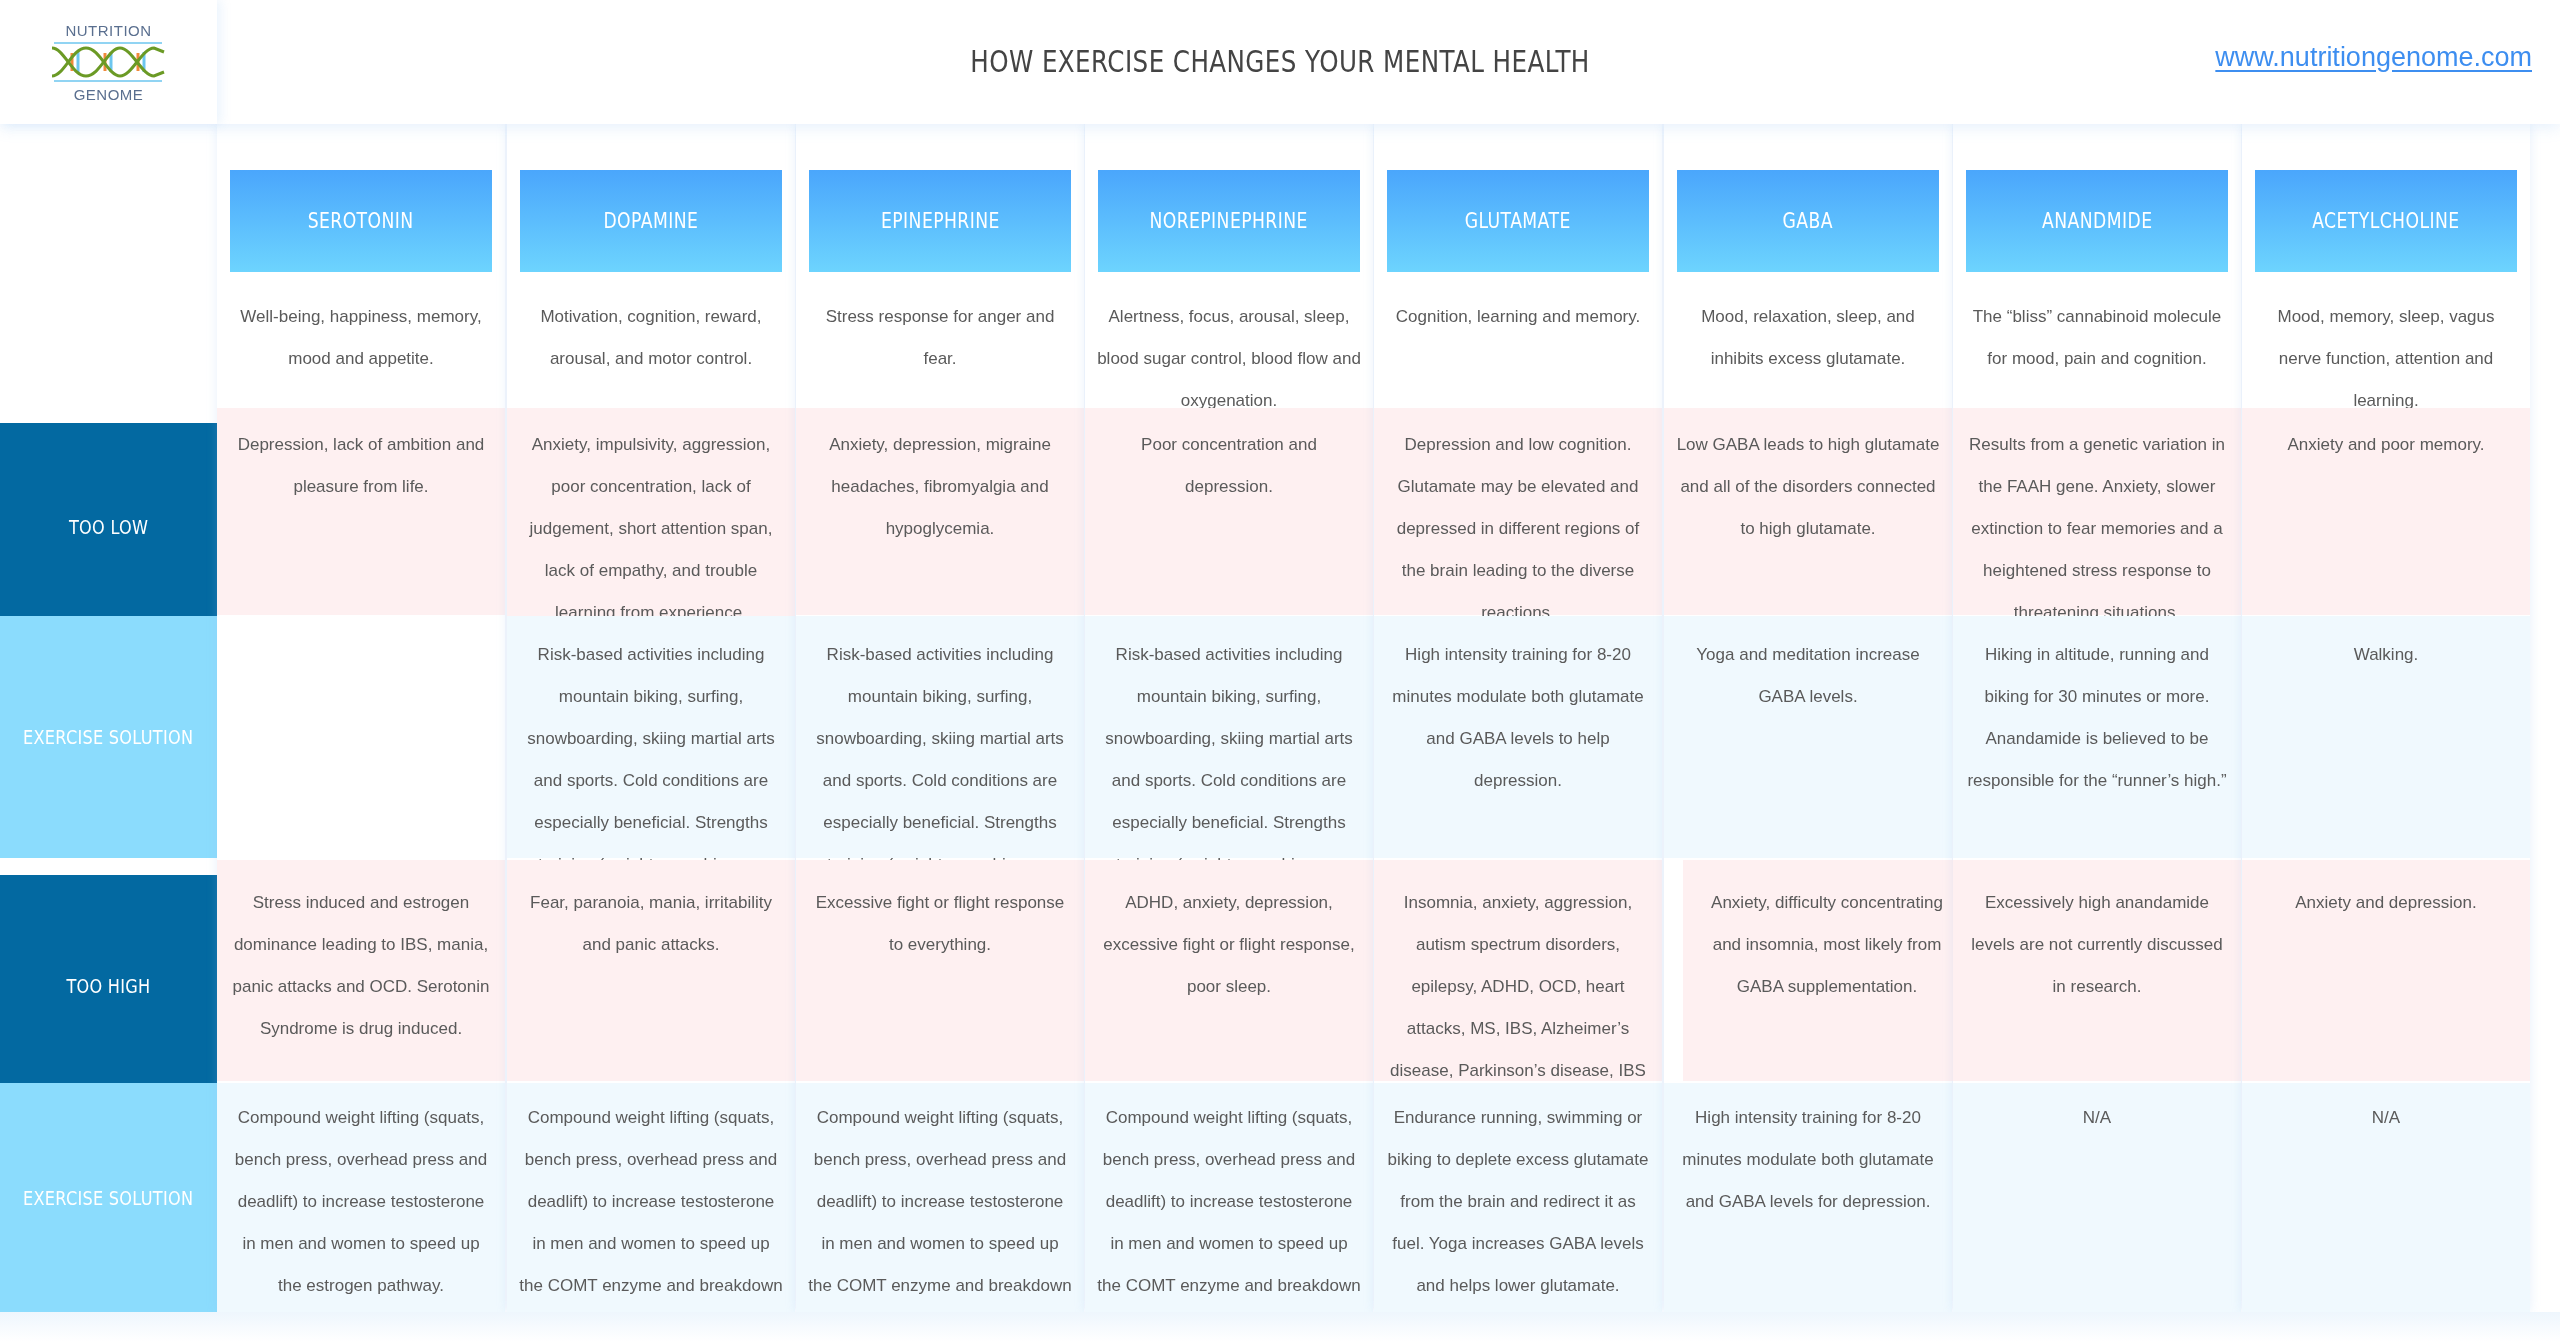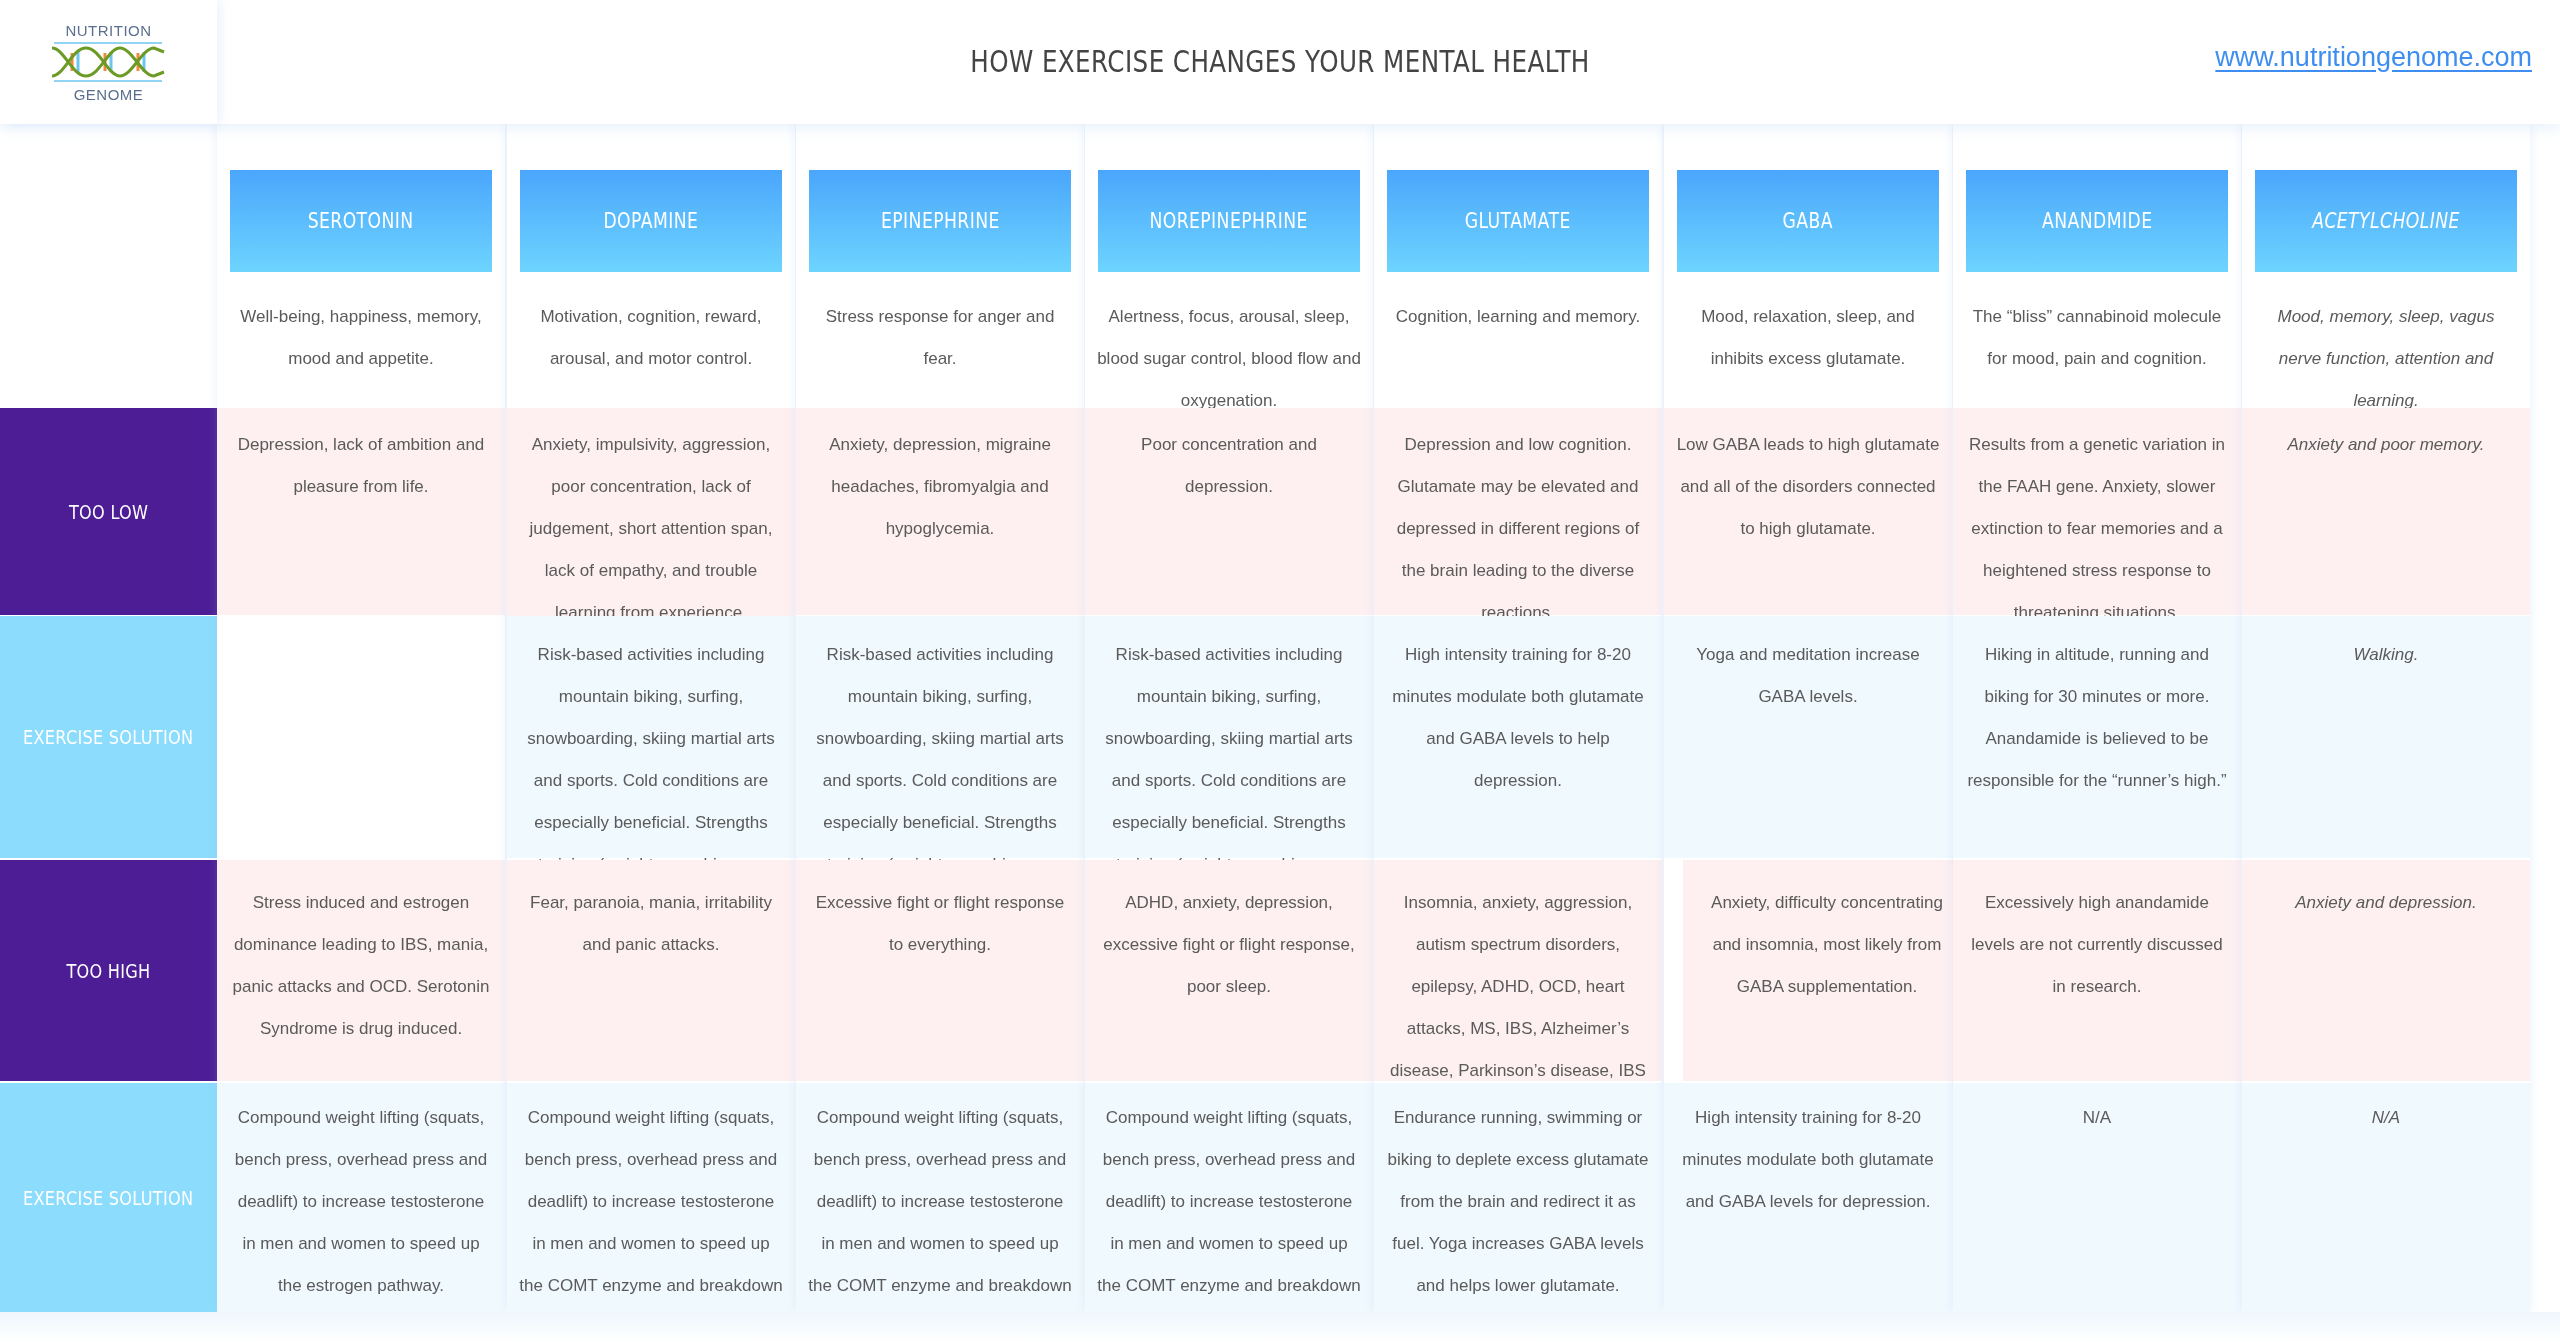--- a/index.html
+++ b/index.html
@@ -8,21 +8,21 @@
   .logo-box{position:absolute;left:0;top:0;width:217px;height:124px;background:#fff;box-shadow:4px 0 10px rgba(120,180,240,0.15);}
   .logo-top,.logo-bot{position:absolute;left:0;width:217px;text-align:center;color:#5a6f8f;font-size:15px;letter-spacing:0.5px;}
   .logo-top{top:22px;}
   .logo-bot{top:86px;}
   .logo-dna{position:absolute;left:50px;top:40px;width:116px;height:44px;}
   .title{position:absolute;left:0;width:2560px;top:44px;text-align:center;font-family:"DejaVu Sans",sans-serif;font-size:30px;color:#444;letter-spacing:0.5px;transform:scaleX(0.82);}
   .site-link{position:absolute;right:28px;top:42px;font-size:27px;color:#3d8ef0;text-decoration:underline;text-underline-offset:4px;}
   .left-col{position:absolute;left:0;top:124px;width:217px;height:1188px;background:#fff;}
   .row-label{position:absolute;left:0;width:217px;display:flex;align-items:center;justify-content:center;color:#fff;font-family:"DejaVu Sans",sans-serif;font-size:19px;letter-spacing:0.3px;}
   .row-label span{display:inline-block;transform:scaleX(0.85);}
-  .red{background:#4c1d95;}
+  .red{background:#0369a1;margin-top:15px;}
   .blue{background:#8bdcfd;}
   .col{position:absolute;top:124px;width:288px;height:1188px;box-shadow:0 0 10px rgba(150,190,240,0.22);background:#fff;}
   .col-head{position:absolute;top:46px;left:13px;width:262px;height:102px;background:linear-gradient(#4aa6fc,#6dd4fe);display:flex;align-items:center;justify-content:center;color:#fff;font-family:"DejaVu Sans",sans-serif;font-size:21px;letter-spacing:0.5px;}
   .col-head span{display:inline-block;transform:scaleX(0.82);}
   .cell{position:absolute;left:0;width:288px;box-sizing:border-box;padding:0 12px;text-align:center;font-size:17px;line-height:42px;color:#5a5a5a;}
   .cell.desc{background:#fff;}
   .cell.pink{background:#fef0f1;}
   .cell.lblue{background:#f0f9fe;}
   .bottom-shadow{position:absolute;left:0;top:1312px;width:2560px;height:30px;background:linear-gradient(#eef6fd,#ffffff);}
 </style>
@@ -129,21 +129,21 @@
     <div class="col" style="left: 1953px;">
       <div class="col-head">
         <span>ANANDMIDE</span>
       </div>
       <div class="cell desc" style="top:172px;height:112px;padding-top:0;">The “bliss” cannabinoid molecule for mood, pain and cognition.</div>
       <div class="cell pink" style="top:284px;height:207px;padding-top:16px;">Results from a genetic variation in the FAAH gene. Anxiety, slower extinction to fear memories and a heightened stress response to threatening situations.</div>
       <div class="cell lblue" style="top:492px;height:242px;padding-top:18px;">Hiking in altitude, running and biking for 30 minutes or more. Anandamide is believed to be responsible for the “runner’s high.”</div>
       <div class="cell pink" style="top:736px;height:221px;padding-top:22px;">Excessively high anandamide levels are not currently discussed in research.</div>
       <div class="cell lblue" style="top:959px;height:229px;padding-top:14px;">N/A</div>
     </div>
-    <div class="col" style="left: 2242px; font-style: italic;">
+    <div class="col" style="left: 2242px;">
       <div class="col-head">
         <span>ACETYLCHOLINE</span>
       </div>
       <div class="cell desc" style="top:172px;height:112px;padding-top:0;">Mood, memory, sleep, vagus nerve function, attention and learning.</div>
       <div class="cell pink" style="top:284px;height:207px;padding-top:16px;">Anxiety and poor memory.</div>
       <div class="cell pink" style="top:736px;height:221px;padding-top:22px;">Anxiety and depression.</div>
       <div class="cell lblue" style="top:492px;height:242px;padding-top:18px;">Walking.</div>
       <div class="cell lblue" style="top:959px;height:229px;padding-top:14px;">N/A</div>
     </div>
   </div>

